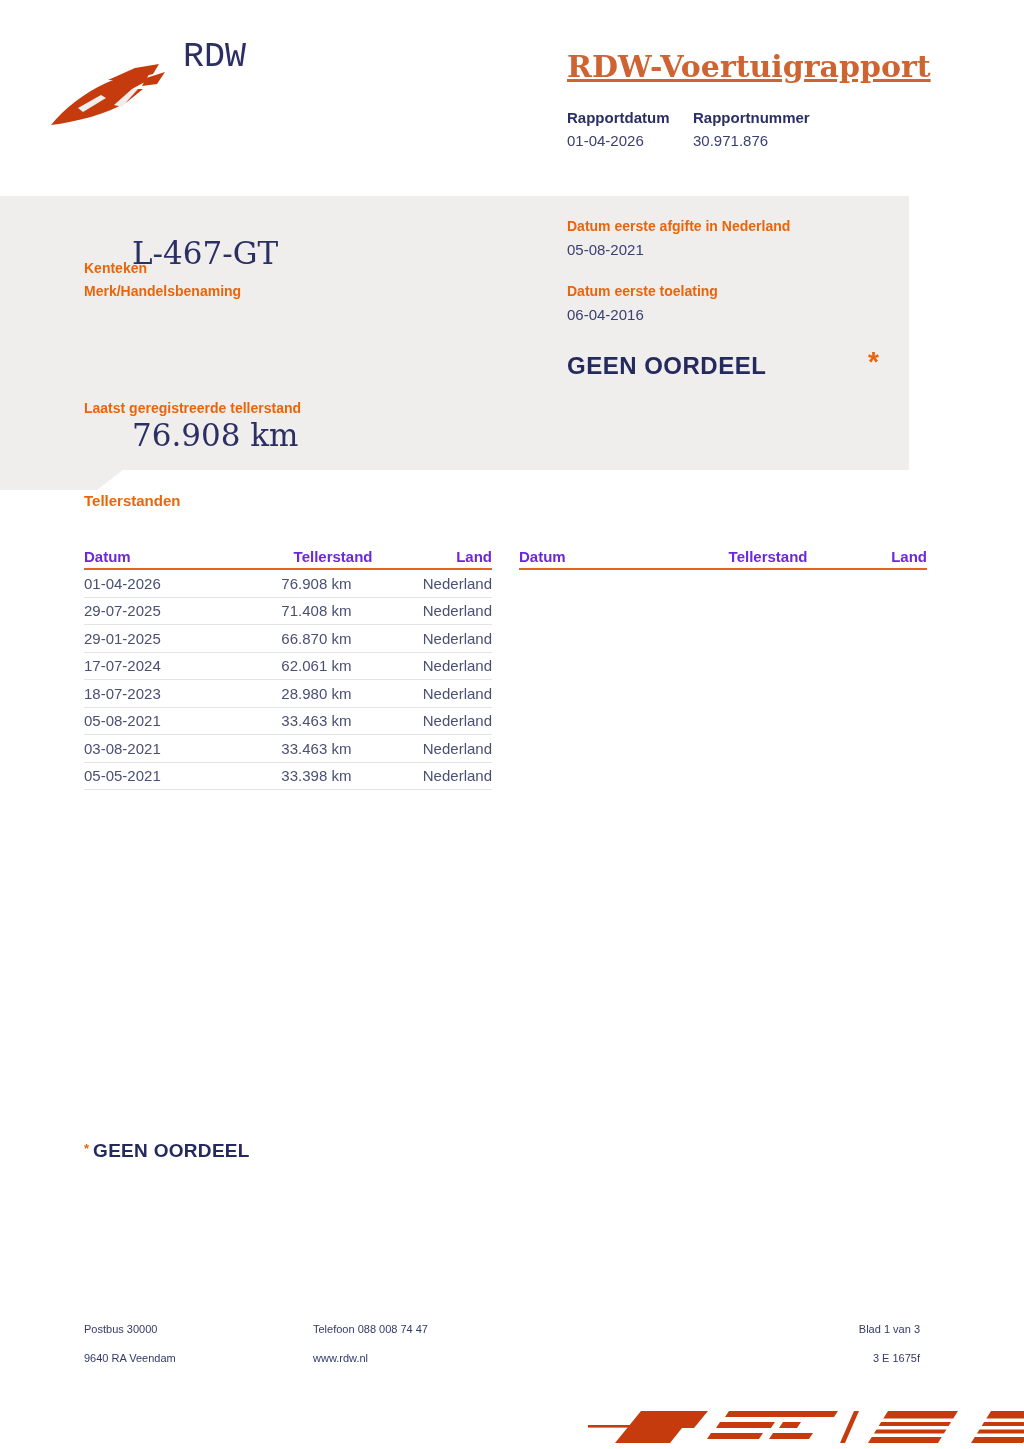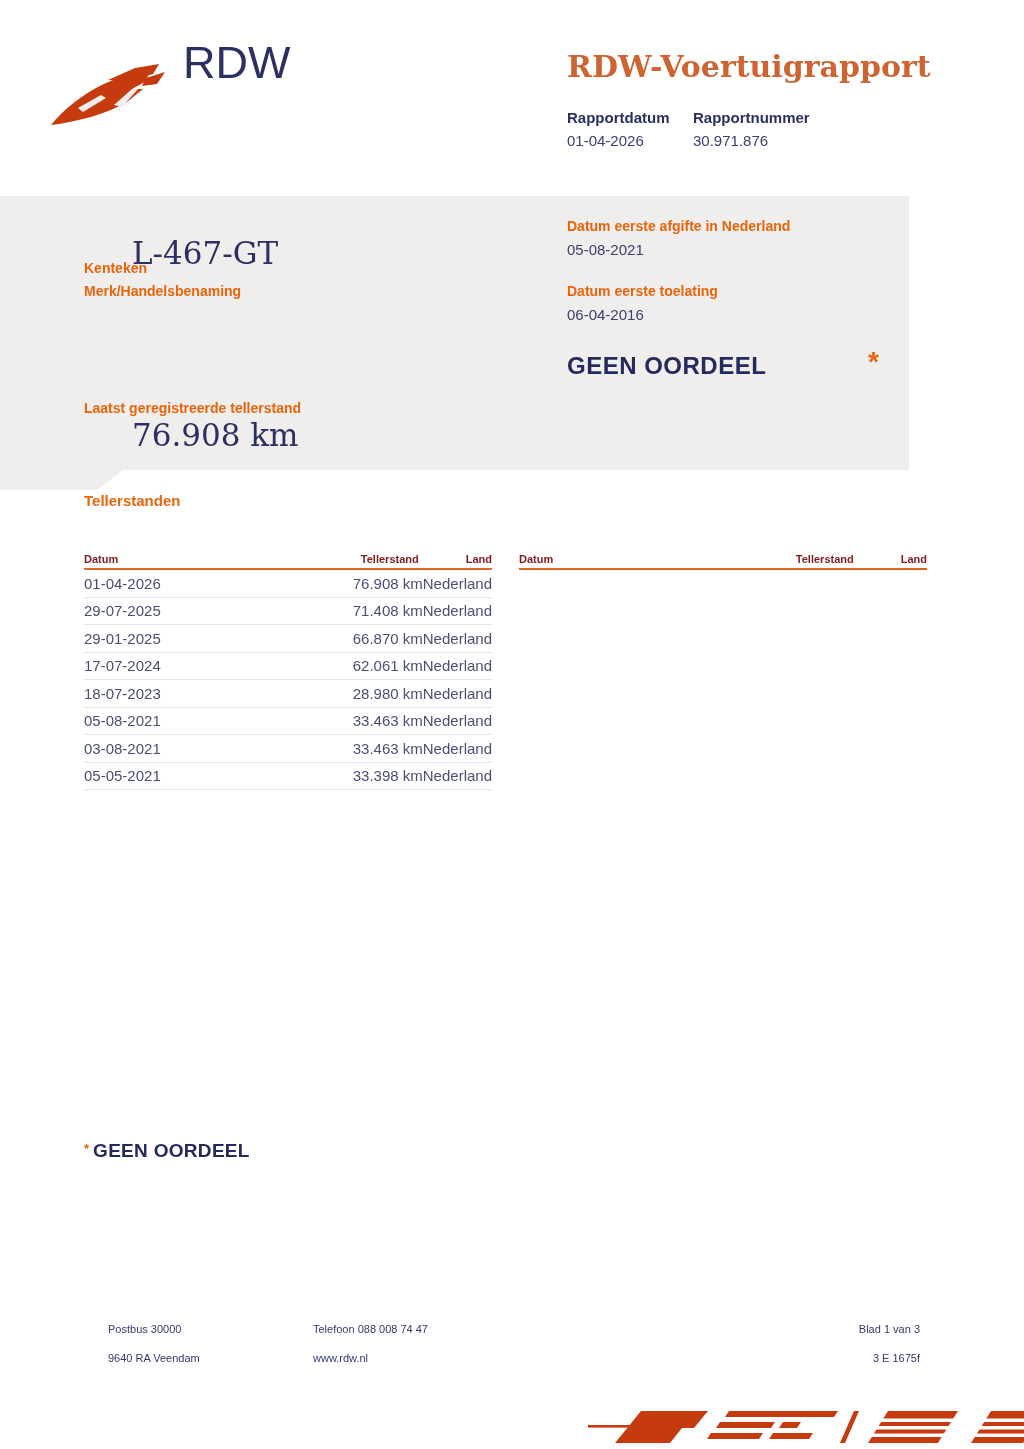--- a/index.html
+++ b/index.html
@@ -19,30 +19,31 @@
     width:1024px;height:1449px;
     background:#fff;
     font-family:"Liberation Sans",sans-serif;
     color:var(--navy);
     overflow:hidden;
   }
   
   .logo{position:absolute;left:48px;top:62px;width:118px;height:68px;}
   .brand{
     position:absolute;left:183px;top:40px;
-    font-family:Liberation Sans, sans-serif;
-    font-size:45px;line-height:1;color:var(--navy);
+    font-family:Liberation Mono, monospace;
+    font-size:35px;line-height:1;color:var(--navy);
     letter-spacing:0px;
     text-align:center;
   }
   .doc-title{
     position:absolute;left:567px;top:50px;
     font-family:"DejaVu Serif",serif;
     font-weight:bold;font-size:30px;line-height:1.1;
     color:var(--orange-title);
+    text-decoration:underline;
   }
   .hdr-label{position:absolute;top:109px;font-size:15px;font-weight:bold;color:var(--navy);}
   .hdr-value{position:absolute;top:132px;font-size:15px;color:#3a4070;}
   .hdr-col1{left:567px;} .hdr-col2{left:693px;}
 
   
   .panel{
     position:absolute;left:0;top:196px;width:909px;height:294px;
     background:var(--panel);
     clip-path:polygon(0 0,909px 0,909px 274px,123px 274px,97px 294px,0 294px);
@@ -65,46 +66,46 @@
   
   .section-title{
     position:absolute;left:84px;top:492px;
     font-size:15px;font-weight:bold;color:var(--orange-label);
   }
   .mtable{position:absolute;top:547px;width:408px;}
   .mtable-left{left:84px;} .mtable-right{left:519px;}
   .thead{
     display:flex;height:23px;align-items:flex-end;padding-bottom:3px;
     border-bottom:2px solid #e2641f;
-    font-size:11px;font-weight:bold;color:#7f1d1d;gap:47px;
+    font-size:15px;font-weight:bold;color:#6d28d9;
   }
   .trow{
     display:flex;height:27.5px;align-items:center;
     border-bottom:1px solid var(--rule);
     font-size:15px;color:var(--navy-soft);
   }
   .tcell{display:block;}
   .c0{width:126px;flex:0 0 126px;}
-  .c1{flex:1 1 auto;text-align:right;}
+  .c1{flex:1 1 auto;text-align:center;}
   .c2{flex:0 0 auto;margin-left:auto;}
 
   
   .footnote{position:absolute;left:84px;top:1140px;width:812px;}
   .fn-head{display:flex;align-items:flex-start;gap:4px;}
   .fn-star{font-size:13px;font-weight:bold;color:var(--orange-label);margin-top:1px;}
   .fn-title{font-size:19px;font-weight:bold;letter-spacing:.3px;color:#252a5e;}
   .fn-text{
     margin-top:11px;font-size:15px;line-height:28.5px;color:var(--orange-text);
   }
 
   
   .pfooter{position:absolute;left:84px;top:1323px;width:836px;font-size:11px;color:#333a68;}
   .pf-row{position:absolute;left:0;width:100%;display:block;}
   .pf-r1{top:0;} .pf-r2{top:29px;}
-  .pf-a{position:absolute;left:0;margin-left:24px;}
+  .pf-a{position:absolute;left:0;}
   .pf-b{position:absolute;left:229px;}
   .pf-c{position:absolute;right:0;text-align:right;}
 
   
   .stripes{position:absolute;left:583px;top:1398px;width:441px;height:51px;overflow:hidden;}
 </style>
 </head>
 <body>
 
 <div class="page">

